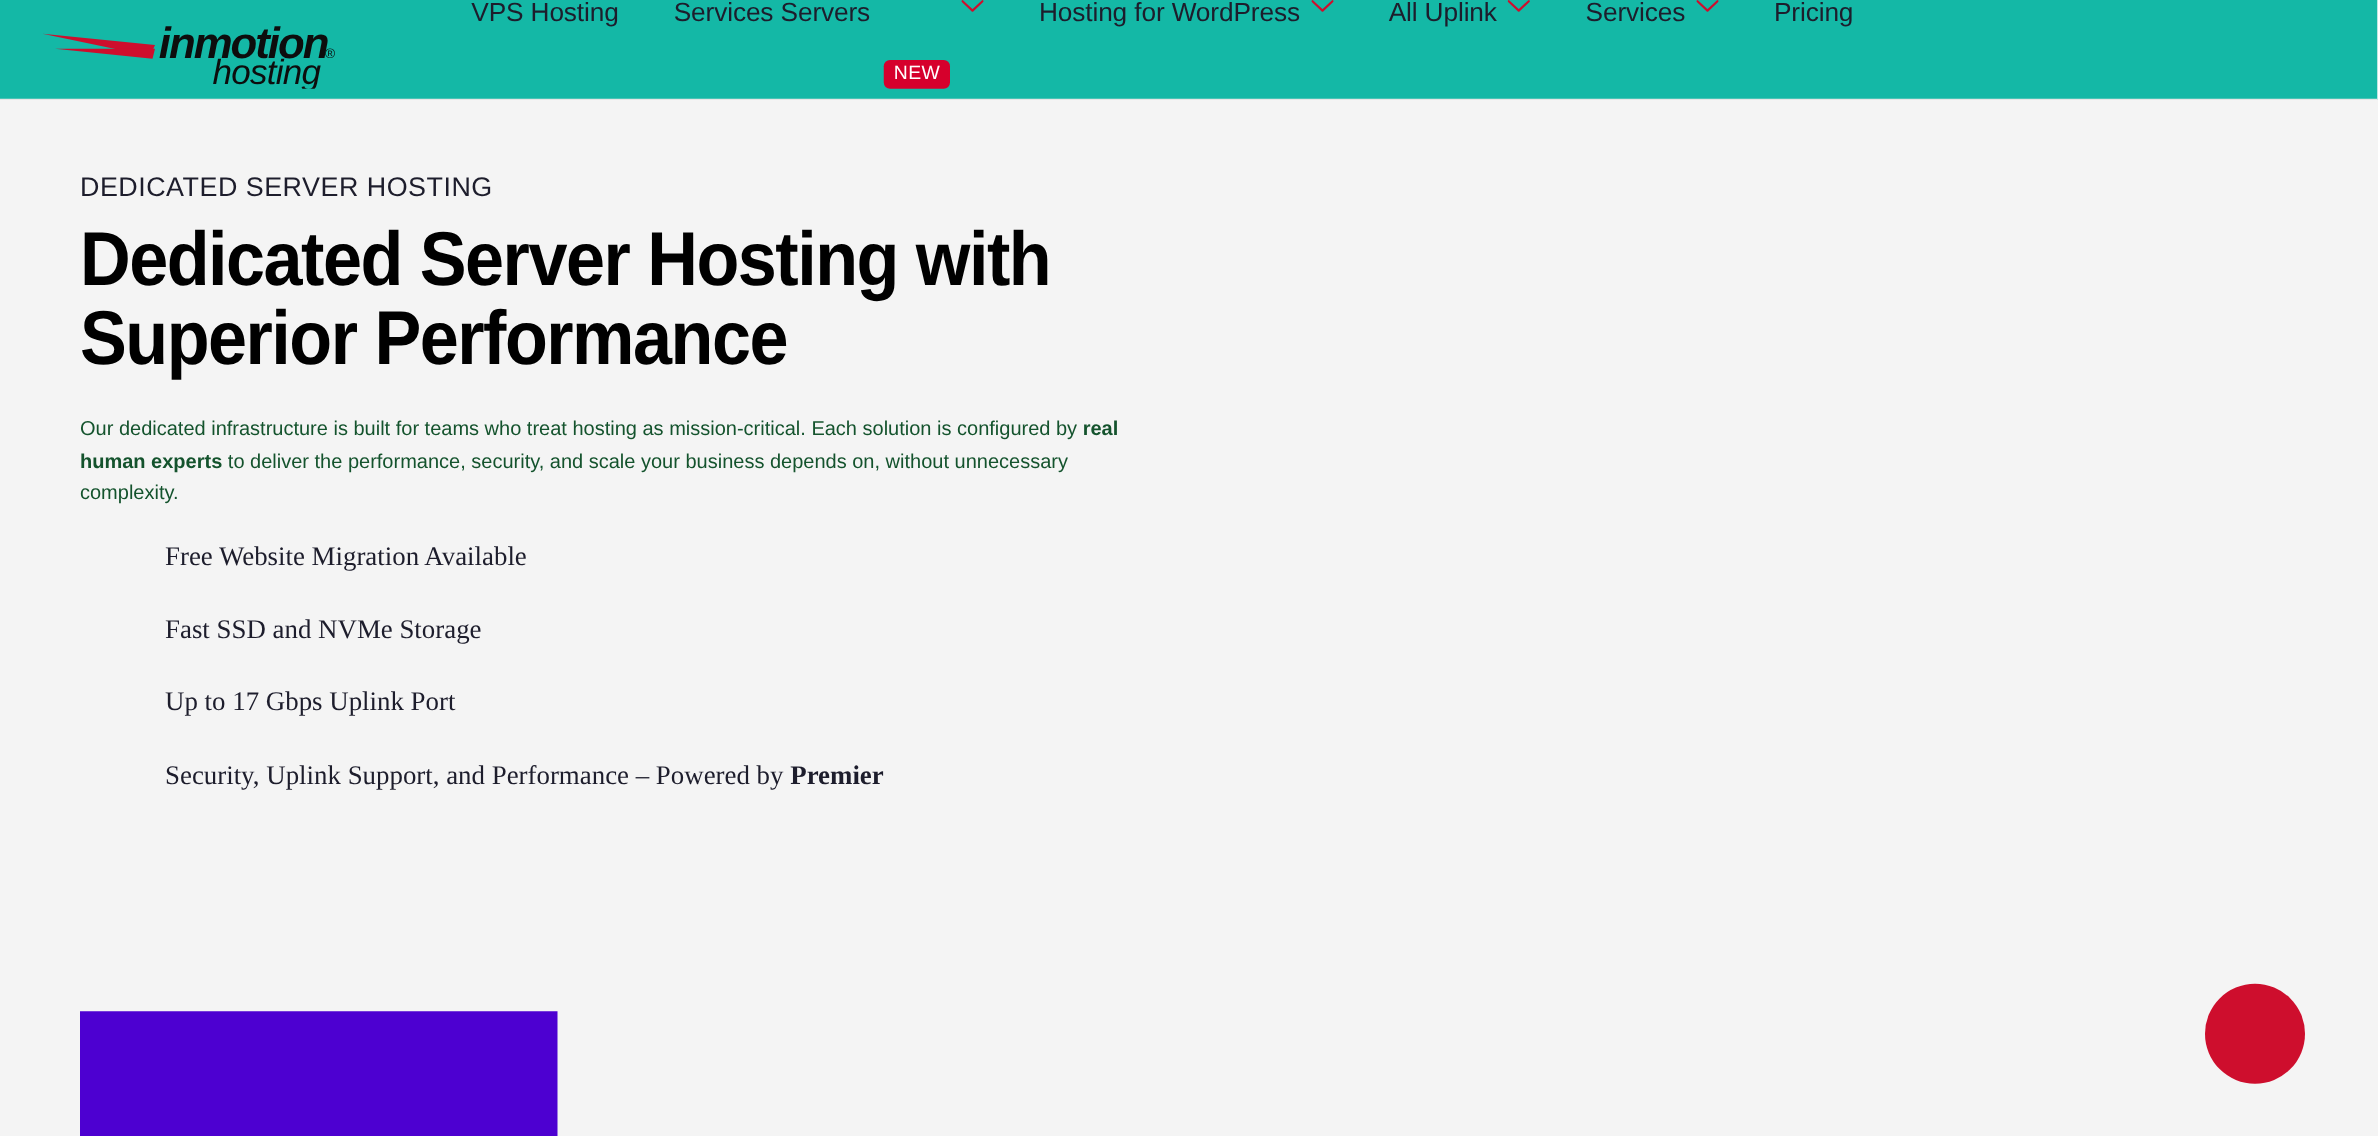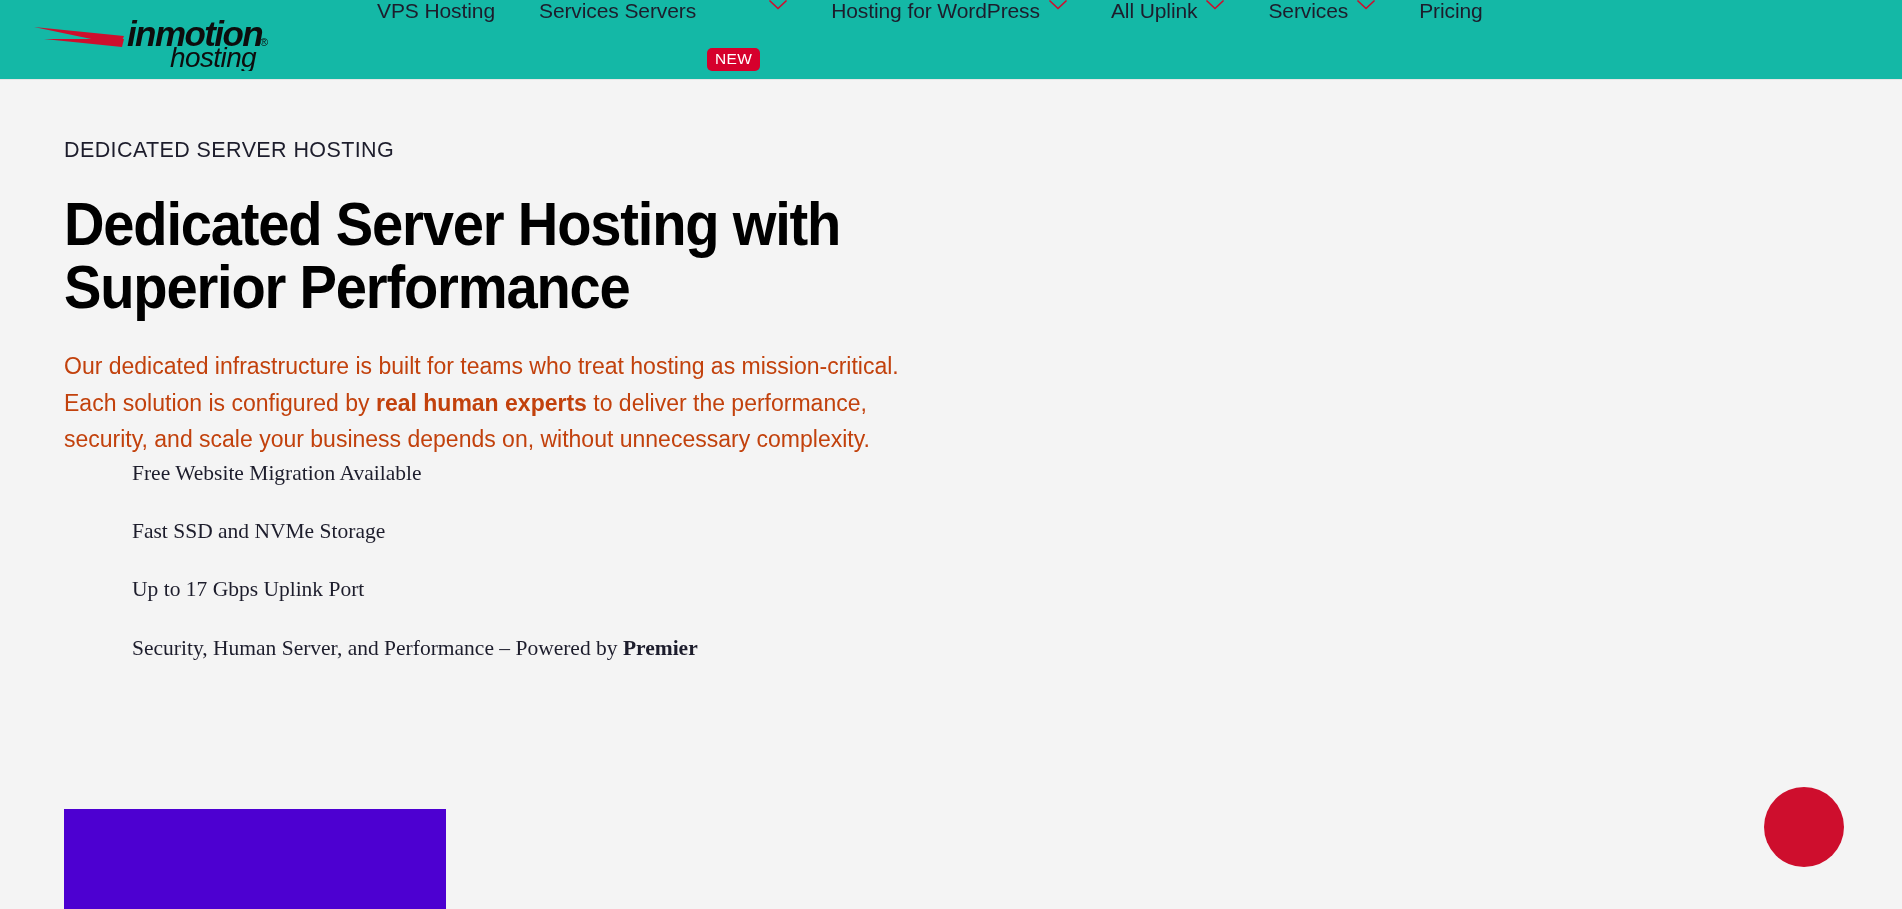--- a/index.html
+++ b/index.html
@@ -102,42 +102,43 @@
     padding: 58px 0 0 64px;
     position: relative;
   }
 
   .eyebrow {
     font-size: 21.5px;
     letter-spacing: 0.4px;
     color: #1d1d2c;
     font-weight: 400;
     line-height: 1.2;
-    margin-bottom: 29px;
+    margin-bottom: 12px;
   }
 
   .hero-title {
     font-family: "Liberation Sans Narrow", "Liberation Sans", sans-serif;
     font-size: 61px;
     font-weight: 700;
     line-height: 1.03;
     letter-spacing: -1.3px;
     color: #000000;
     max-width: 880px;
     transform: scaleX(0.92);
     transform-origin: left center;
     margin-bottom: 30px;
   }
 
   .hero-desc {
-    font-size: 23px;
+    font-size: 16px;
     line-height: 1.57;
-    color: #c2410c;
+    color: #14532d;
     max-width: 840px;
     font-weight: 400;
+    margin-bottom: 22px;
   }
 
   .hero-desc b { font-weight: 700; }
 
   .feature-list {
     list-style: none;
     margin: 0 0 0 68px;
     padding: 0;
     max-width: 830px;
     font-family: Liberation Serif, serif;
@@ -273,21 +274,21 @@
 
     <p class="hero-desc">
       <span>Our dedicated infrastructure is built for teams who treat hosting as mission-critical. Each solution is configured by </span><b>real human experts</b><span> to deliver the performance, security, and scale your business depends on, without unnecessary complexity.</span>
     </p>
 
     <ul class="feature-list">
       <li class="feature-item">Free Website Migration Available</li>
       <li class="feature-item">Fast SSD and NVMe Storage</li>
       <li class="feature-item">Up to 17 Gbps Uplink Port</li>
       <li class="feature-item wrap-item">
-        <span class="l1"><span>Security, Human Server, and Performance – Powered by </span><b>Premier</b></span>
+        <span class="l1"><span>Security, Uplink Support, and Performance – Powered by </span><b>Premier</b></span>
       </li>
     </ul>
 
   </main>
 
   <button class="cta-block"></button>
 
   <button class="chat-bubble"></button>
 
 </div>

